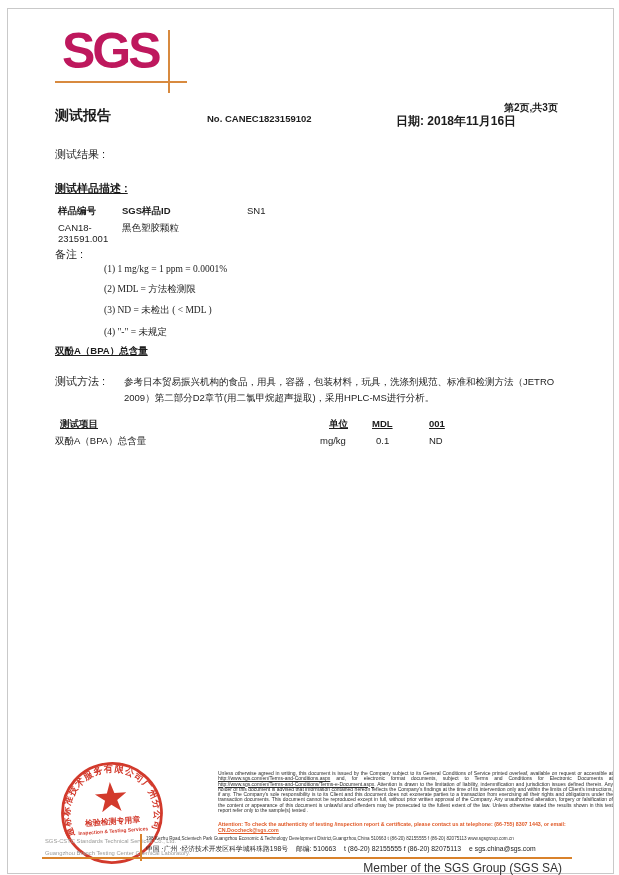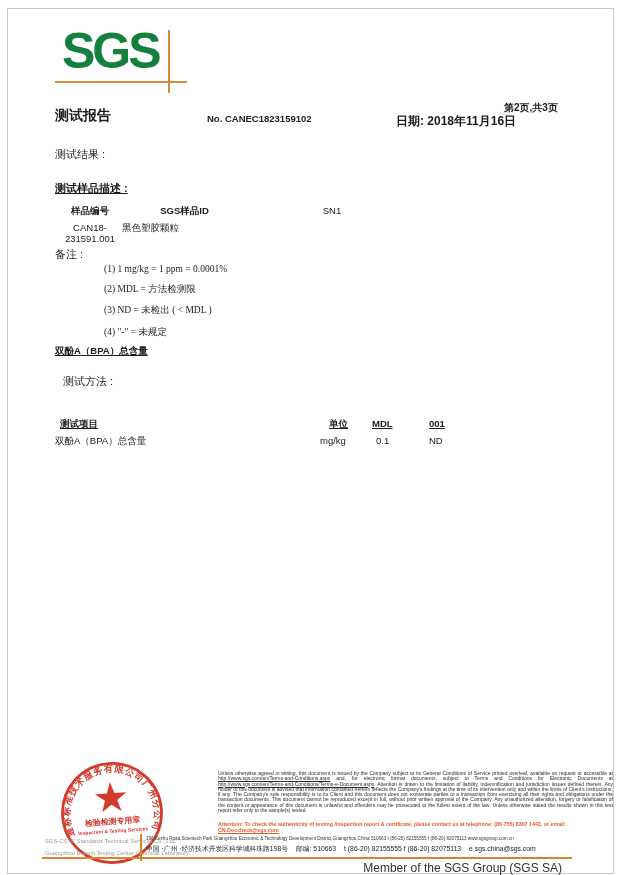--- a/index.html
+++ b/index.html
@@ -1,44 +1,44 @@
 <!DOCTYPE html>
 <html><head>
 <meta charset="utf-8">
 <style>
   * { margin:0; padding:0; box-sizing:border-box; }
   html,body { background:#ffffff; font-family:"Liberation Sans", sans-serif; }
   .page { position:relative; width:619px; height:875px; background:#fff; overflow:hidden; color:#1c1c1c; }
   .page-border { position:absolute; left:7px; top:8px; width:607px; height:866px; border:1px solid #c9c9c9; }
 
   
-  .logo-text { position:absolute; left:62px; top:24px; font-size:50px; font-weight:bold; letter-spacing:-3px; color:#15803d; line-height:1.1; }
+  .logo-text { position:absolute; left:62px; top:24px; font-size:50px; font-weight:bold; letter-spacing:-3px; color:#be185d; line-height:1.1; }
   .logo-hline { position:absolute; left:55px; top:81px; width:132px; height:2px; background:#d88a3f; }
   .logo-vline { position:absolute; left:168px; top:30px; width:2px; height:63px; background:#d88a3f; }
 
   .doc-title { position:absolute; left:55px; top:107px; font-size:14px; font-weight:bold; }
   .report-no { position:absolute; left:207px; top:113px; font-size:9.5px; font-weight:bold; }
   .date-line { position:absolute; left:360px; top:113px; font-size:12px; font-weight:bold;margin-left:36px; }
   .page-line { position:absolute; left:504px; top:101px; font-size:10px; font-weight:bold; }
 
   .txt { font-size:11px; }
   .results-label { position:absolute; left:55px; top:147px; }
   .sample-desc-label { position:absolute; left:55px; top:181px; font-weight:bold; text-decoration:underline; }
 
   .sample-table { position:absolute; left:58px; top:205px; display:grid; grid-template-columns:64px 125px 170px; row-gap:4px; font-size:9.5px; }
   .sample-table .hd { font-weight:bold; }
-  .sample-table .c1, .sample-table .c2 { text-align:center; }
+  .sample-table .c1, .sample-table .c2 { }
   .sample-table .c3 { text-align:left; }
 
   .remarks-label { position:absolute; left:55px; top:247px; }
   .remarks { position:absolute; left:104px; top:264px; font-size:9.5px;font-family:Liberation Serif, serif; }
   .remarks div { margin-bottom:8.5px; }
 
   .bpa-heading { position:absolute; left:55px; top:345px; font-size:9.5px; font-weight:bold; text-decoration:underline; }
-  .method-label { position:absolute; left:55px; top:374px;margin-left:8px; }
+  .method-label { position:absolute; left:55px; top:374px; }
   .method-text { position:absolute; left:124px; top:374px; width:462px; font-size:9.5px; line-height:15.5px; }
 
   .rt-h { position:absolute; top:418px; font-size:9.5px; font-weight:bold; text-decoration:underline; }
   .rt-c { position:absolute; top:435px; font-size:9.5px; }
   .rt-item-h { left:60px; }
   .rt-unit-h { left:329px; }
   .rt-mdl-h  { left:372px; }
   .rt-001-h  { left:429px; }
   .rt-item   { left:55px; }
   .rt-unit   { left:320px; }
@@ -92,20 +92,21 @@
   <div class="txt remarks-label">备注 :</div>
   <div class="remarks">
     <div>(1) 1 mg/kg = 1 ppm = 0.0001%</div>
     <div>(2) MDL = 方法检测限</div>
     <div>(3) ND = 未检出 ( &lt; MDL )</div>
     <div>(4) "-" = 未规定</div>
   </div>
 
   <div class="bpa-heading">双酚A（BPA）总含量</div>
   <div class="txt method-label">测试方法 :</div>
+  <div class="method-text">参考日本贸易振兴机构的食品，用具，容器，包装材料，玩具，洗涤剂规范、标准和检测方法（JETRO 2009）第二部分D2章节(用二氯甲烷超声提取)，采用HPLC-MS进行分析。</div>
 
   <div class="rt-h rt-item-h">测试项目</div>
   <div class="rt-h rt-unit-h">单位</div>
   <div class="rt-h rt-mdl-h">MDL</div>
   <div class="rt-h rt-001-h">001</div>
   <div class="rt-c rt-item">双酚A（BPA）总含量</div>
   <div class="rt-c rt-unit">mg/kg</div>
   <div class="rt-c rt-mdl">0.1</div>
   <div class="rt-c rt-001">ND</div>
 

